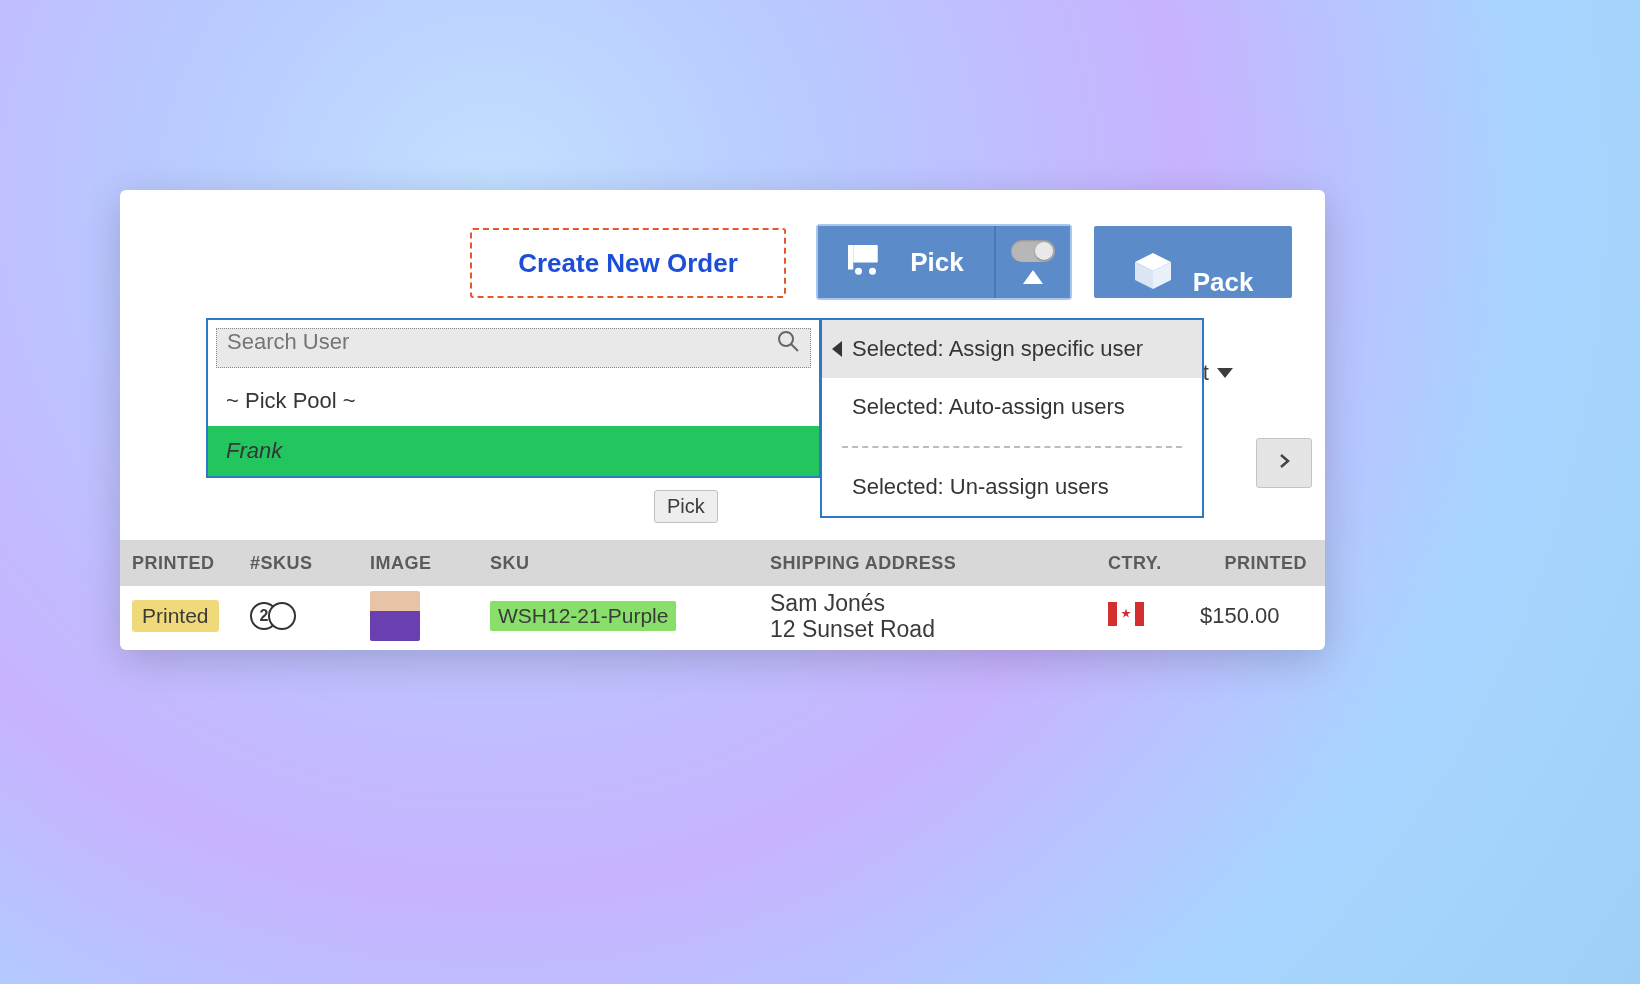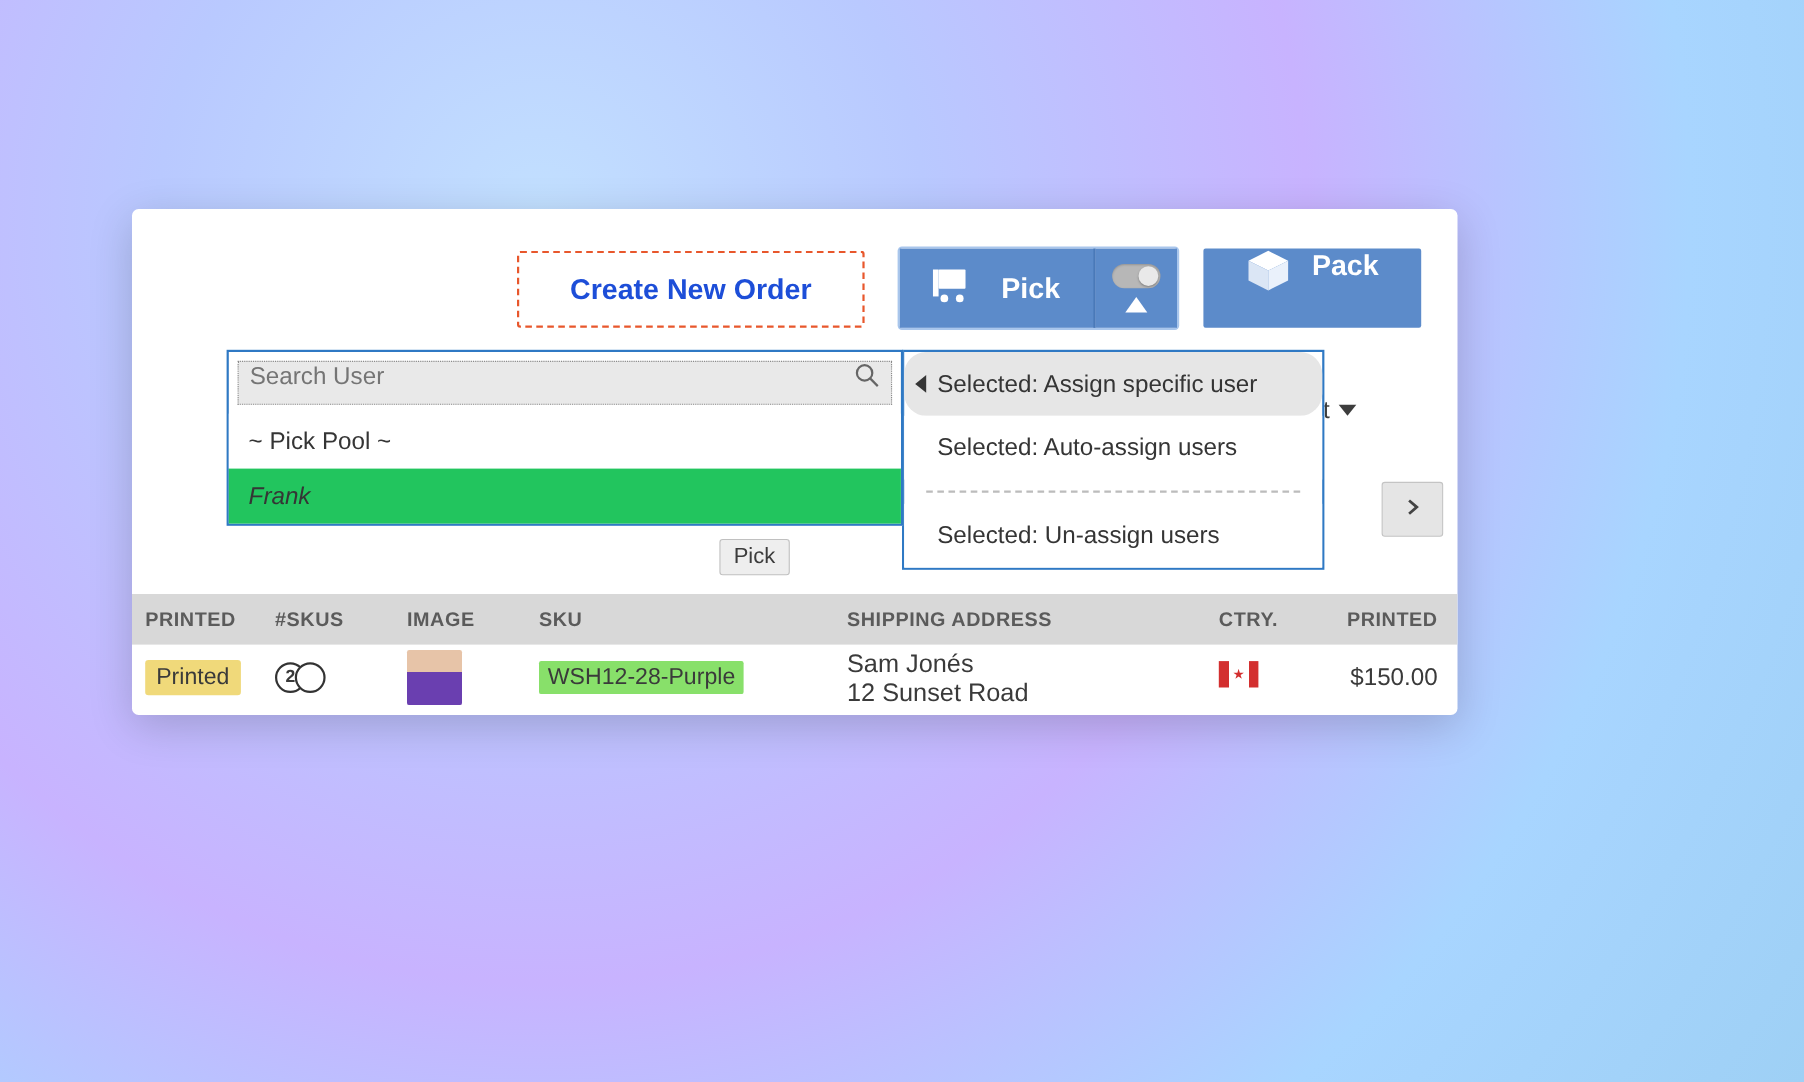--- a/index.html
+++ b/index.html
@@ -105,21 +105,21 @@
   }
   .pack-btn {
     position: absolute;
     left: 974px;
     top: 36px;
     width: 198px;
     height: 72px;
     background: #5c8bca;
     color: #fff;
     display: flex;
-    align-items: flex-start;
+    align-items: flex-end;
     justify-content: center;
     gap: 20px;
     font-size: 26px;
     font-weight: 600;
     border-radius: 2px;
     cursor: pointer;
   }
   .pack-btn svg { width: 40px; height: 40px; }
 
   .export-btn {
@@ -218,21 +218,21 @@
     z-index: 9;
   }
   .assign-item {
     padding: 16px 20px 16px 30px;
     font-size: 22px;
     color: #353535;
     cursor: pointer;
     background: #fff;
     position: relative;
   }
-  .assign-item.selected { background: #e6e6e6; border-radius: 20px; }
+  .assign-item.selected { background: #e6e6e6; }
   .assign-item.selected::before {
     content: "";
     position: absolute;
     left: 10px;
     top: 50%;
     transform: translateY(-50%);
     width: 0; height: 0;
     border-top: 8px solid transparent;
     border-bottom: 8px solid transparent;
     border-right: 10px solid #353535;
@@ -334,22 +334,21 @@
     content: "";
     position: absolute;
     left: 50%; top: 50%;
     transform: translate(-50%, -50%);
     width: 10px; height: 10px;
     background: #d32f2f;
     clip-path: polygon(50% 0%, 61% 35%, 98% 35%, 68% 57%, 79% 91%, 50% 70%, 21% 91%, 32% 57%, 2% 35%, 39% 35%);
   }
   .revenue-cell {
     flex: 1;
-    text-align: right;
-    padding-right: 18px;
+    padding-right: 34px;
     font-size: 22px;
   }
 </style>
 </head>
 <body>
 
 <div class="panel">
 
   <div class="toolbar">
     <div class="create-order-btn">Create New Order</div>
@@ -445,21 +444,21 @@
     <div class="td col-skus">
       <span class="sku-count">
         <span class="circ">2</span>
         <span class="circ2"></span>
       </span>
     </div>
     <div class="td col-image">
       <div class="product-thumb"></div>
     </div>
     <div class="td col-sku">
-      <span class="sku-badge">WSH12-28-Purple</span>
+      <span class="sku-badge">WSH12-21-Purple</span>
     </div>
     <div class="td col-ship">
       <div class="ship-addr">
         <div>Sam Jonés</div>
         <div>12 Sunset Road</div>
       </div>
     </div>
     <div class="td col-ctry">
       <span class="flag-ca"></span>
     </div>

